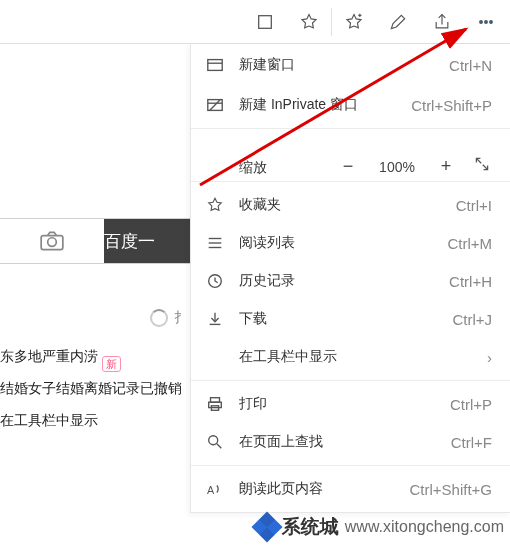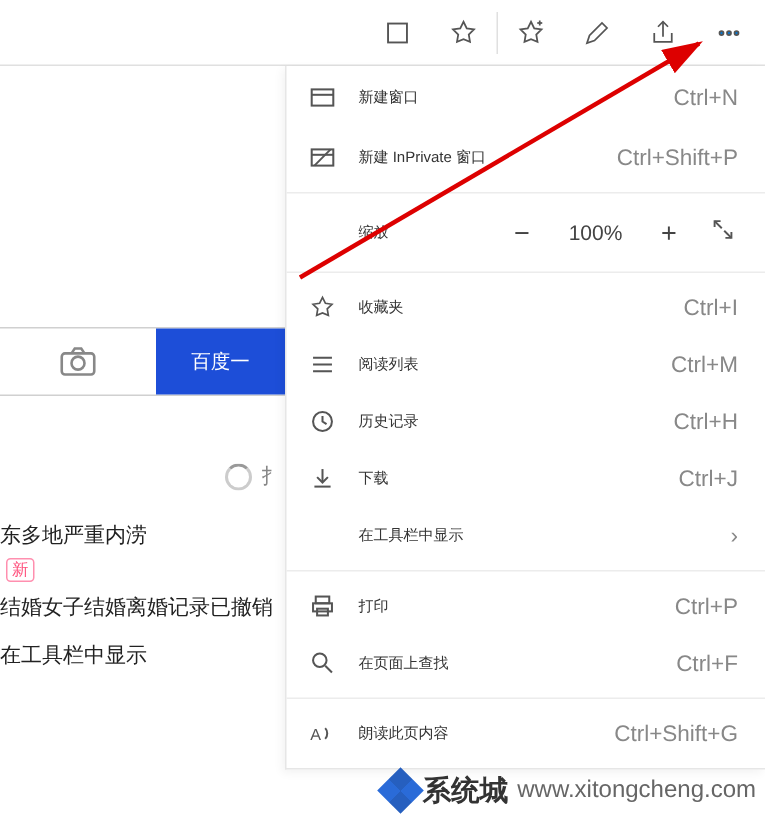--- a/index.html
+++ b/index.html
@@ -36,38 +36,38 @@
   .search-row {
     position:absolute; left:0; top:218px; width:190px; height:46px;
     border:1px solid #d0d0d0; border-left:none; border-right:none;
     display:flex; align-items:stretch;
   }
   .search-row .cam {
     flex:1; display:flex; align-items:center; justify-content:center;
   }
   .search-row .cam svg { stroke:#888; fill:none; stroke-width:1.6;}
   .search-row .btn {
-    width:86px; background:#1d4ed8; color:#fff;
-    display:flex; align-items:center; justify-content:center;
-    font-size:13px;
+    width:86px; background:#404040; color:#fff;
+    display:flex; align-items:center; justify-content:flex-start;
+    font-size:17px;
   }
 
   .loading {
     position:absolute; left:150px; top:309px;
     display:flex; align-items:center; gap:6px; color:#888;
   }
   .loading .spinner {
     width:18px; height:18px; border:2px solid #ccc; border-top-color:#999; border-radius:50%;
   }
 
   .news {
     position:absolute; left:0; top:340px; width:190px;
     font-size:14px; line-height:32px; color:#222;
   }
-  .news .line { display:flex; align-items:flex-start; white-space:nowrap; overflow:hidden;flex-direction:column;}
+  .news .line { display:flex; align-items:flex-end; white-space:nowrap; overflow:hidden;}
   .badge {
     display:inline-flex; align-items:center; justify-content:center;
     font-size:11px; color:#ff4d7a; border:1px solid #ff8faf;
     border-radius:3px; padding:0 3px; margin-left:4px; line-height:14px;
   }
 
   
   .menu {
     position:absolute; top:44px; right:0; width:320px;
     background:#fff; border-left:1px solid #e6e6e6;
@@ -75,21 +75,21 @@
     box-shadow:-2px 2px 6px rgba(0,0,0,0.05);
     padding-bottom:4px;
   }
   .mrow {
     height:38px; display:flex; align-items:center;
     padding:0 18px 0 14px; gap:14px; cursor:default;
   }
   .mhead { height:42px;}
   .micon { width:20px; height:20px; display:flex; align-items:center; justify-content:center; flex-shrink:0;}
   .micon svg { stroke:#555; fill:none; stroke-width:1.5; }
-  .mlabel { flex:1; color:#333; font-size:10px;}
+  .mlabel { flex:1; color:#333; font-size:14px;}
   .mshort { color:#888; font-size:15px;}
   .msep { height:1px; background:#ececec; margin:4px 0;}
   .zoom-ctrl { display:flex; align-items:center; gap:16px; color:#444;}
   .zoom-ctrl .zbtn { width:20px; text-align:center; font-size:18px; color:#444;}
   .zoom-ctrl .zval { width:46px; text-align:center;}
   .menu .indent { padding-left:48px;}
 
   
   .arrow-svg { position:absolute; left:190px; top:15px; pointer-events:none;}
 
@@ -194,21 +194,21 @@
       <svg width="18" height="18" viewBox="0 0 20 20">
           <rect x="2" y="4" width="16" height="12"></rect>
           <line x1="2" y1="8" x2="18" y2="8"></line>
           <line x1="4" y1="16" x2="16" y2="4"></line>
         </svg>
     </span>
     <span class="mlabel">新建 InPrivate 窗口</span>
     <span class="mshort">Ctrl+Shift+P</span>
   </div>
   <div class="msep"></div>
-  <div class="mrow" style="height:44px;">
+  <div class="mrow" style="height:44px;align-items:flex-end;">
     <span style="width:20px"></span>
     <span class="mlabel">缩放</span>
     <span class="zoom-ctrl">
       <span class="zbtn">−</span>
       <span class="zval">100%</span>
       <span class="zbtn">+</span>
       <span class="zbtn">
         <svg width="16" height="16" viewBox="0 0 20 20" style="stroke:#555;fill:none;stroke-width:1.6">
             <path d="M3 8V3h5"></path>
             <path d="M17 12v5h-5"></path>

